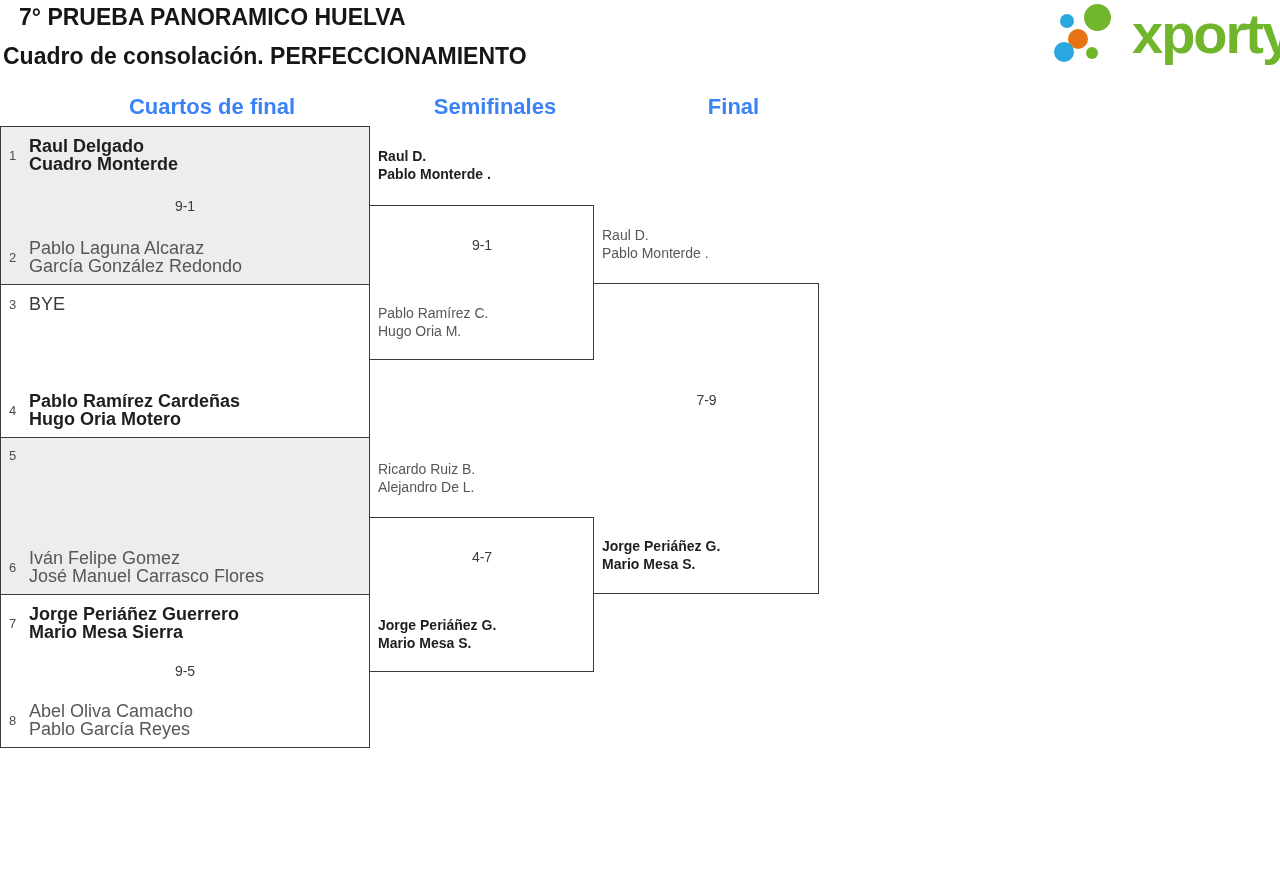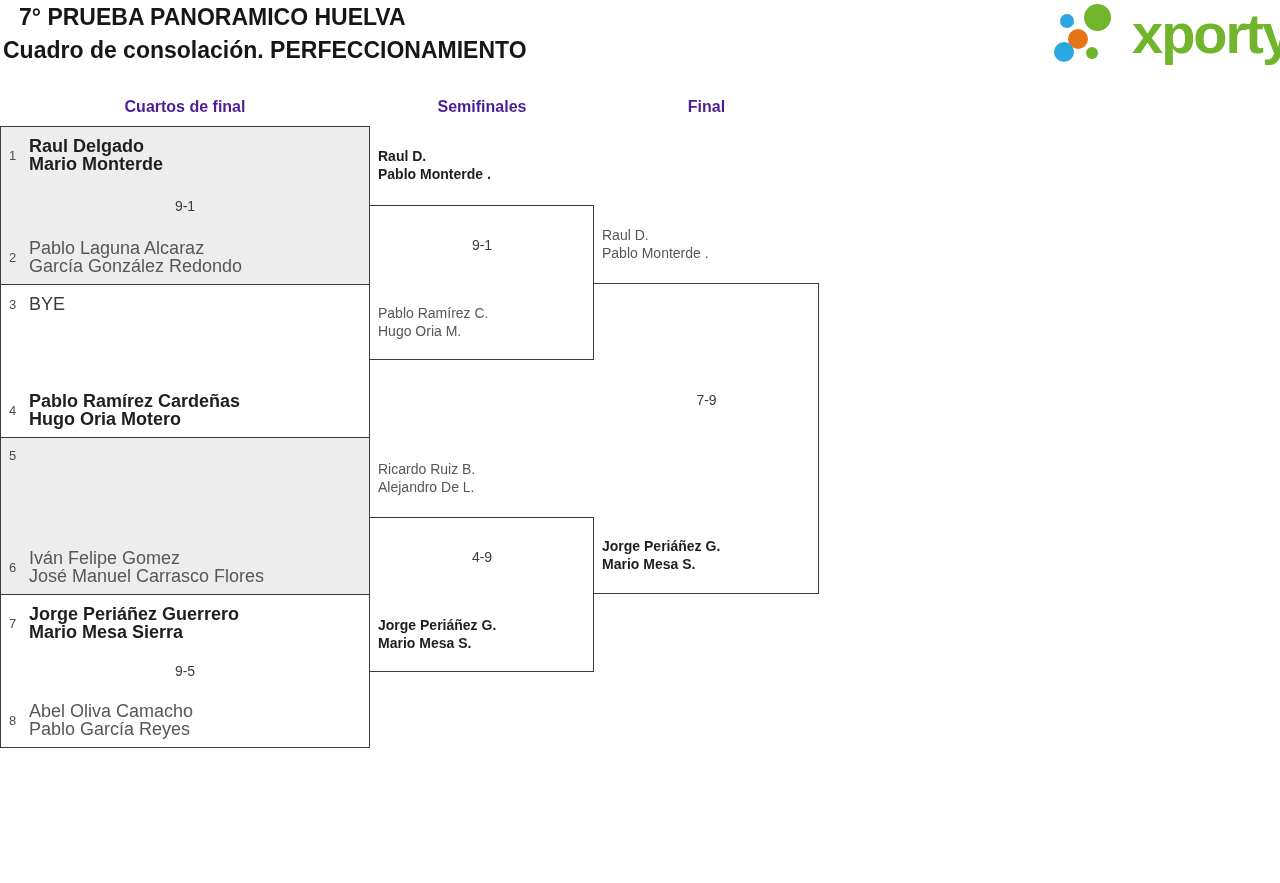--- a/index.html
+++ b/index.html
@@ -2,29 +2,29 @@
 <html><head>
 <meta charset="utf-8">
 <style>
   * { margin:0; padding:0; box-sizing:border-box; }
   body { background:#fff; font-family:"Liberation Sans","DejaVu Sans",sans-serif; }
   .page { position:relative; width:1280px; height:883px; background:#fff; overflow:hidden; }
 
   
   .title-line { position:absolute; left:3px; font-size:23px; line-height:33px; font-weight:700; color:#161616; white-space:nowrap; }
   .title-1 { top:1px;margin-left:16px; }
-  .title-2 { top:34px;text-align:right; }
+  .title-2 { top:40px;text-align:right; }
 
   
   .logo { position:absolute; left:1050px; top:0; width:230px; height:70px; }
   .dot { position:absolute; border-radius:50%; }
   .wordmark { position:absolute; left:72px; top:4px; font-size:56px; font-weight:700; letter-spacing:-2px; line-height:60px;margin-left:10px; }
 
   
-  .rh { position:absolute; top:96px; height:22px; line-height:22px; text-align:center; font-size:16px; font-weight:700; color:#4c1d95; }
+  .rh { position:absolute; top:96px; height:22px; line-height:22px; text-align:center; font-size:22px; font-weight:700; color:#3b82f6;margin-left:27px; }
 
   
   .qf-col { position:absolute; left:0; top:126px; width:370px; height:622px; border:1px solid #3b3b3b; }
   .qf-box { position:relative; width:100%; }
   .qf-box.bb { border-bottom:1px solid #3b3b3b; }
   .qf-box.gray { background:#ededed; }
   .trow { position:absolute; left:8px; right:8px; display:flex; align-items:center; gap:7px; }
   .trow.top { top:10px; }
   .trow.bot { bottom:9px; }
   .seed { min-width:13px; font-size:13px; color:#4d4d4d; }
@@ -52,31 +52,31 @@
   <div class="logo">
     <span class="dot" style="left: 10px; top: 14px; width: 14px; height: 14px; background: rgb(42, 167, 223);"></span>
     <span class="dot" style="left: 34px; top: 4px; width: 27px; height: 27px; background: rgb(112, 181, 43);"></span>
     <span class="dot" style="left: 18px; top: 29px; width: 20px; height: 20px; background: rgb(230, 116, 20);"></span>
     <span class="dot" style="left: 4px; top: 42px; width: 20px; height: 20px; background: rgb(42, 167, 223);"></span>
     <span class="dot" style="left: 36px; top: 47px; width: 12px; height: 12px; background: rgb(112, 181, 43);"></span>
     <span class="wordmark" style="color: rgb(112, 181, 43);">xporty</span>
   </div>
 
   <div class="rh" style="left:0; width:370px;">Cuartos de final</div>
-  <div class="rh" style="left:370px; width:224px;">Semifinales</div>
+  <div class="rh" style="left:356px; width:224px;">Semifinales</div>
   <div class="rh" style="left:594px; width:225px;">Final</div>
 
   <div class="qf-col">
 
     <div class="qf-box gray bb" style="height:158px;">
       <div class="trow top">
         <span class="seed">1</span>
         <span class="names t-win">
           <div>Raul Delgado</div>
-          <div>Mario Monterde</div>
+          <div>Cuadro Monterde</div>
         </span>
       </div>
       <div class="qscore">9-1</div>
       <div class="trow bot">
         <span class="seed">2</span>
         <span class="names t-lose">
           <div>Pablo Laguna Alcaraz</div>
           <div>García González Redondo</div>
         </span>
       </div>
@@ -144,21 +144,21 @@
   <div class="ascore" style="left:370px; top:236px; width:224px;">9-1</div>
   <div class="lbl t-lose" style="left:378px; top:304px;">
     <div>Pablo Ramírez C.</div>
     <div>Hugo Oria M.</div>
   </div>
 
   <div class="lbl t-lose" style="left:378px; top:460px;">
     <div>Ricardo Ruiz B.</div>
     <div>Alejandro De L.</div>
   </div>
-  <div class="ascore" style="left:370px; top:548px; width:224px;">4-9</div>
+  <div class="ascore" style="left:370px; top:548px; width:224px;">4-7</div>
   <div class="lbl t-win" style="left:378px; top:616px;">
     <div>Jorge Periáñez G.</div>
     <div>Mario Mesa S.</div>
   </div>
 
   <div class="lbl t-lose" style="left:602px; top:226px;">
     <div>Raul D.</div>
     <div>Pablo Monterde .</div>
   </div>
   <div class="ascore" style="left:594px; top:391px; width:225px;">7-9</div>

